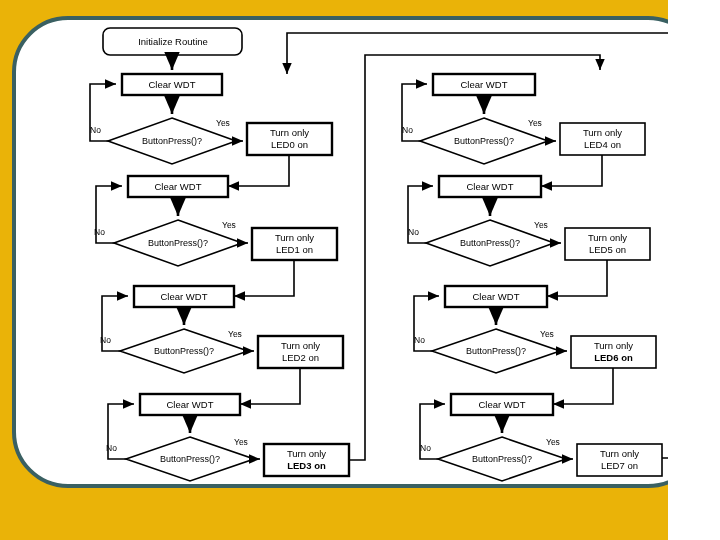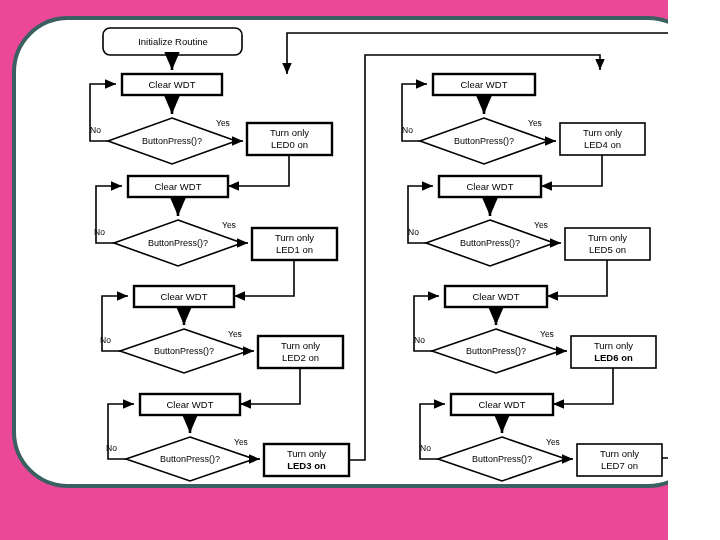--- a/index.html
+++ b/index.html
@@ -4,21 +4,21 @@
 <style>
   html, body {
     margin: 0;
     padding: 0;
     background: #ffffff;
   }
   #slide {
     position: relative;
     width: 668px;
     height: 540px;
-    background: #ec4899;
+    background: #eab308;
     font-family: "Liberation Sans", sans-serif;
     overflow: hidden;
   }
   #outer-frame {
     position: absolute;
     left: 12px;
     top: 16px;
     width: 692px;
     height: 472px;
     border: 4px solid #3a6062;

